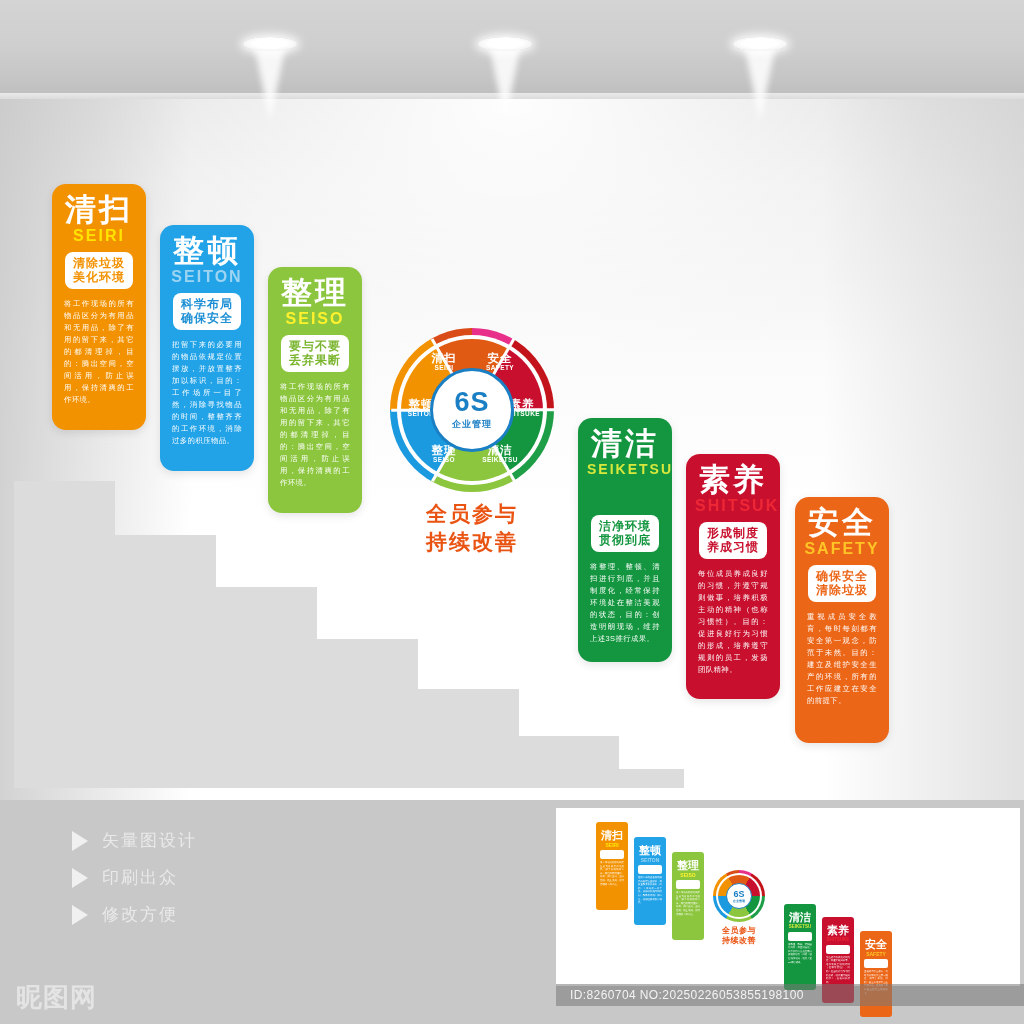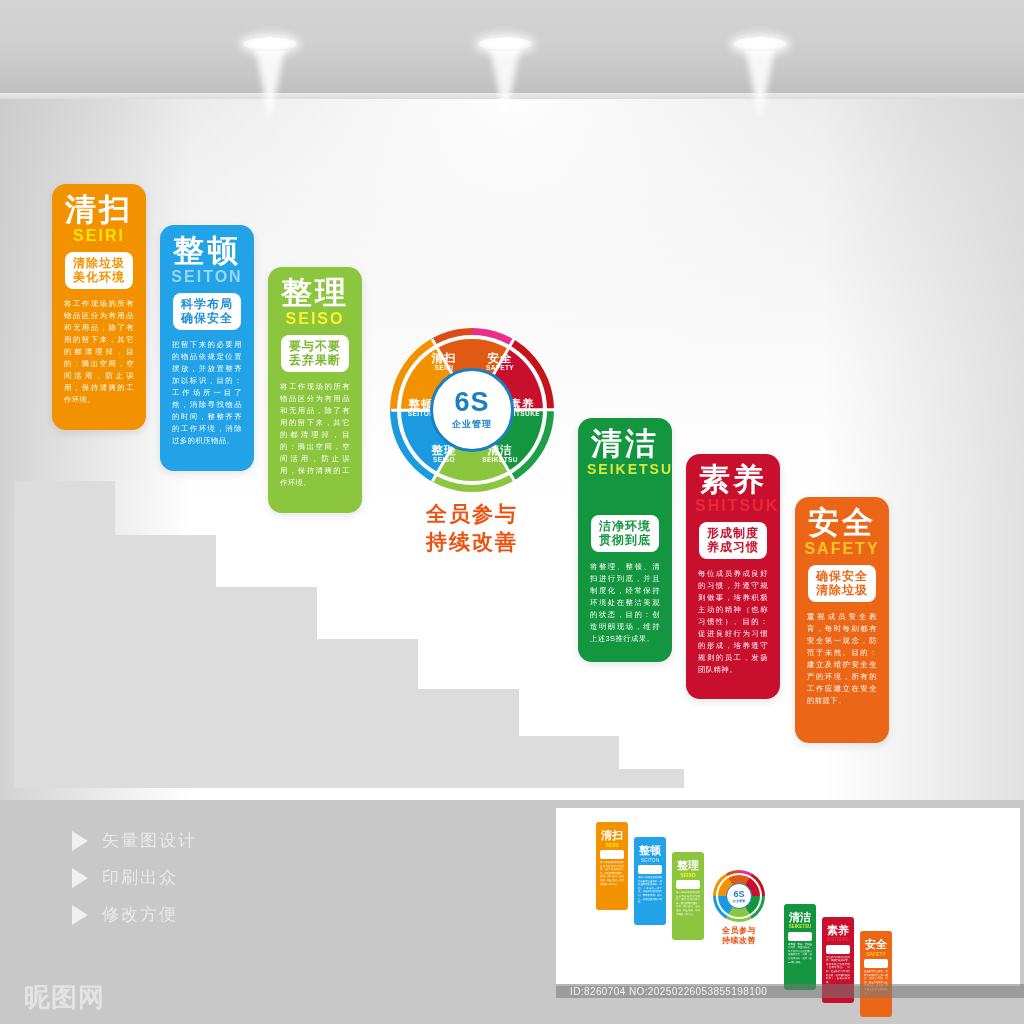--- a/index.html
+++ b/index.html
@@ -116,36 +116,36 @@
     color:#ea5413;font-size:21px;font-weight:bold;line-height:1.32;letter-spacing:2px;}
 
   
   .bottom{position:absolute;left:0;top:800px;width:1024px;height:224px;background:#c8c8c8;}
   .features{position:absolute;left:72px;top:822px;}
   .feat{display:flex;align-items:center;height:37px;}
   .feat .tri{width:0;height:0;border-top:10px solid transparent;border-bottom:10px solid transparent;
     border-left:16px solid #f0f0f0;margin-right:14px;}
   .feat .ftxt{font-size:17px;color:#e9e9e9;letter-spacing:2px;}
 
-  .nipic{position:absolute;left:24px;top:980px;display:flex;align-items:center;}
+  .nipic{position:absolute;left:16px;top:980px;display:flex;align-items:center;}
   .nipic .cn{font-size:26px;font-weight:bold;color:#e4e4e4;letter-spacing:1px;}
   .nipic .url{font-size:25px;color:#f2f2f2;letter-spacing:0px;margin-left:4px;}
 
   
   .thumb{position:absolute;left:556px;top:808px;width:464px;height:178px;background:#fff;}
   .t-card{position:absolute;border-radius:3px;color:#fff;text-align:center;overflow:hidden;box-sizing:border-box;padding:3px 2px;}
   .t-card .tcn{font-weight:bold;line-height:1;}
   .t-card .ten{font-weight:bold;line-height:1;}
   .t-card .tsl{display:block;background:#fff;border-radius:2px;margin:2px 2px 0 2px;height:9px;}
   .t-card .tbody{margin-top:2px;font-size:2.4px;line-height:1.5;padding:0 2px;text-align:justify;}
   .t-wheel{position:absolute;width:52px;height:52px;}
   .t-caption{position:absolute;text-align:center;color:#ea5413;font-size:8px;font-weight:bold;line-height:1.3;letter-spacing:.5px;}
-  .idbar{position:absolute;left:556px;top:984px;width:468px;height:14px;background:rgba(120,120,120,.55);
+  .idbar{position:absolute;left:556px;top:984px;width:468px;height:22px;background:rgba(120,120,120,.55);
     display:flex;align-items:center;padding-left:14px;box-sizing:border-box;
-    color:#f3f3f3;font-size:10px;letter-spacing:.4px;}
+    color:#f3f3f3;font-size:12px;letter-spacing:.4px;}
 </style>
 </head>
 <body>
 
 <div id="stage">
 
   <div class="scene">
     <div class="wall"></div>
     <div class="wall-shadow-left"></div>
     <div class="wall-shadow-right"></div>

